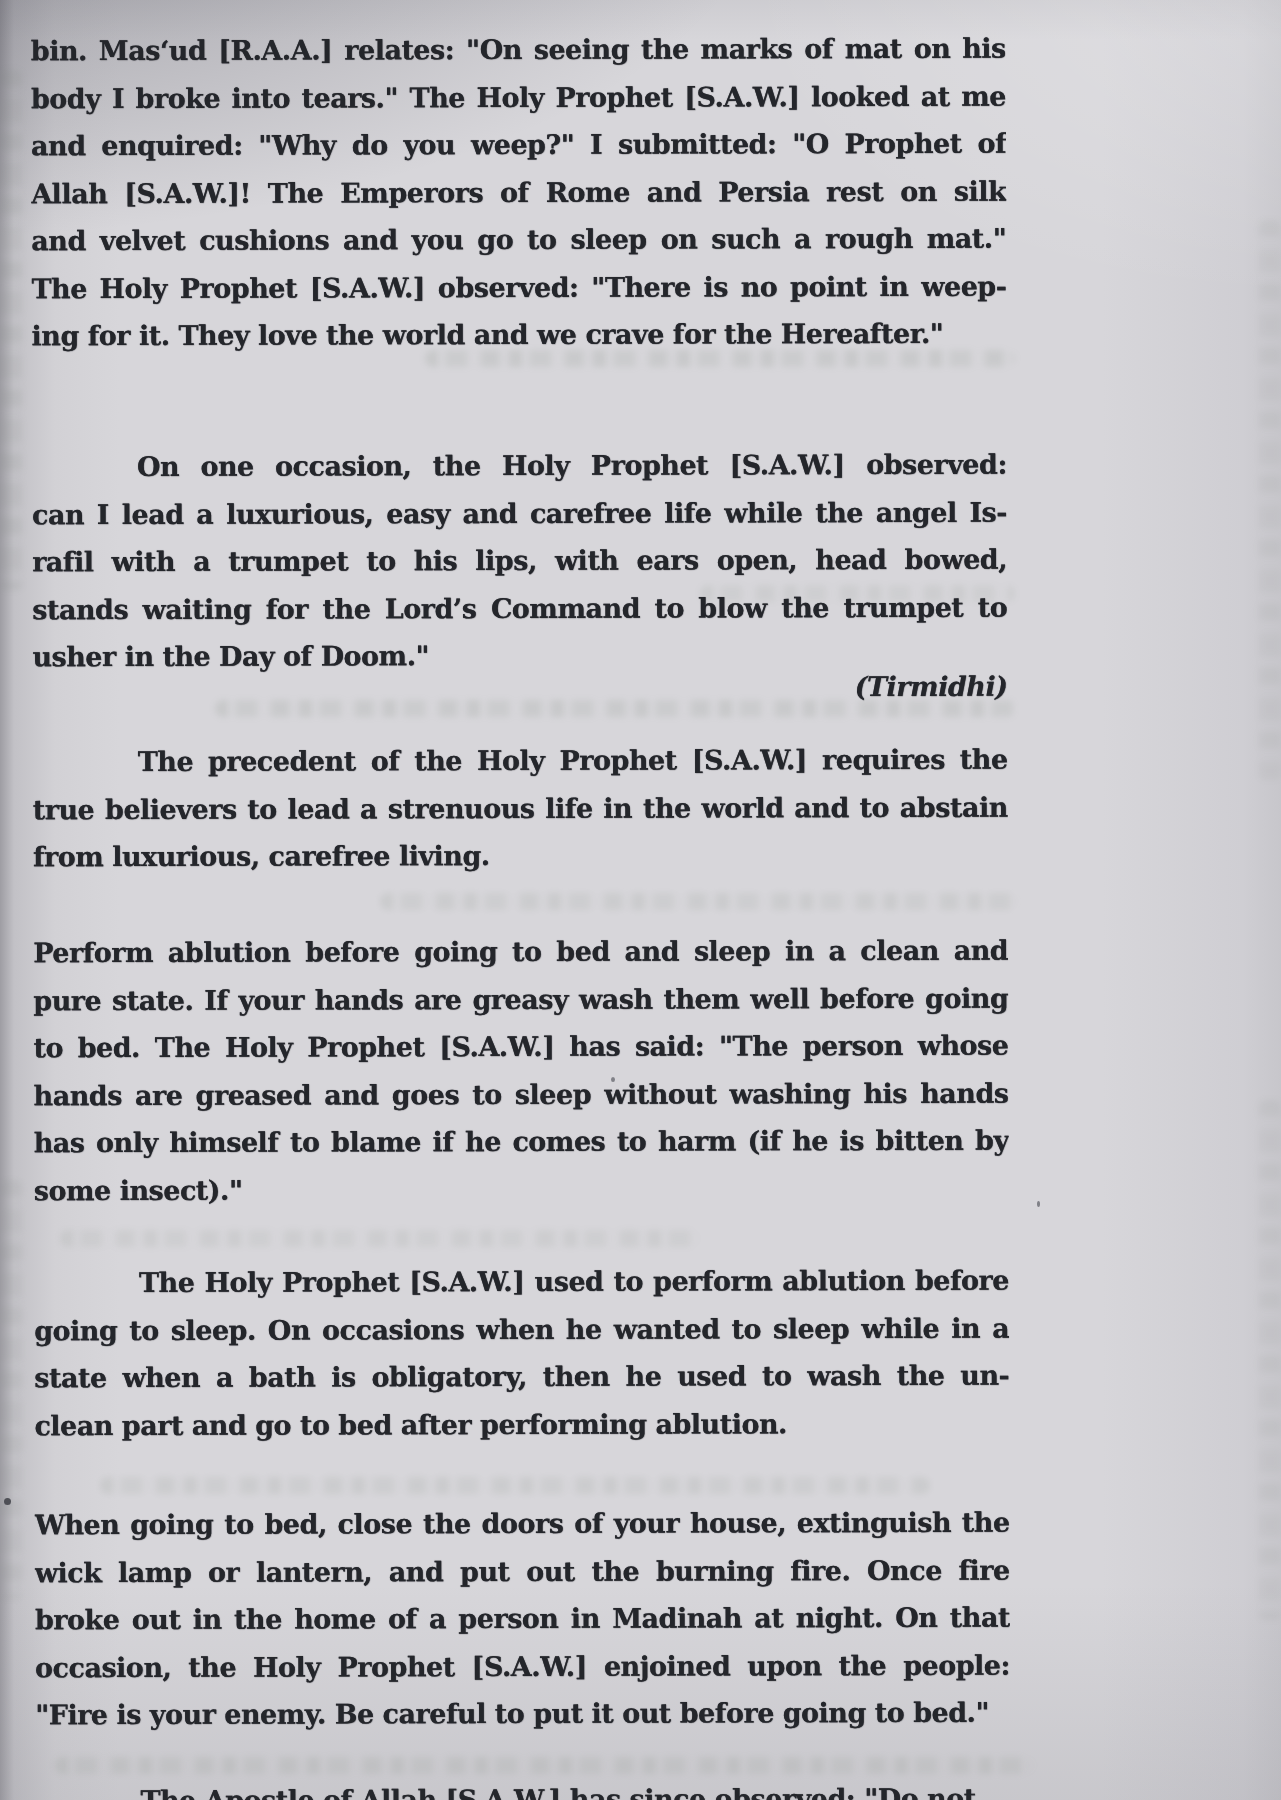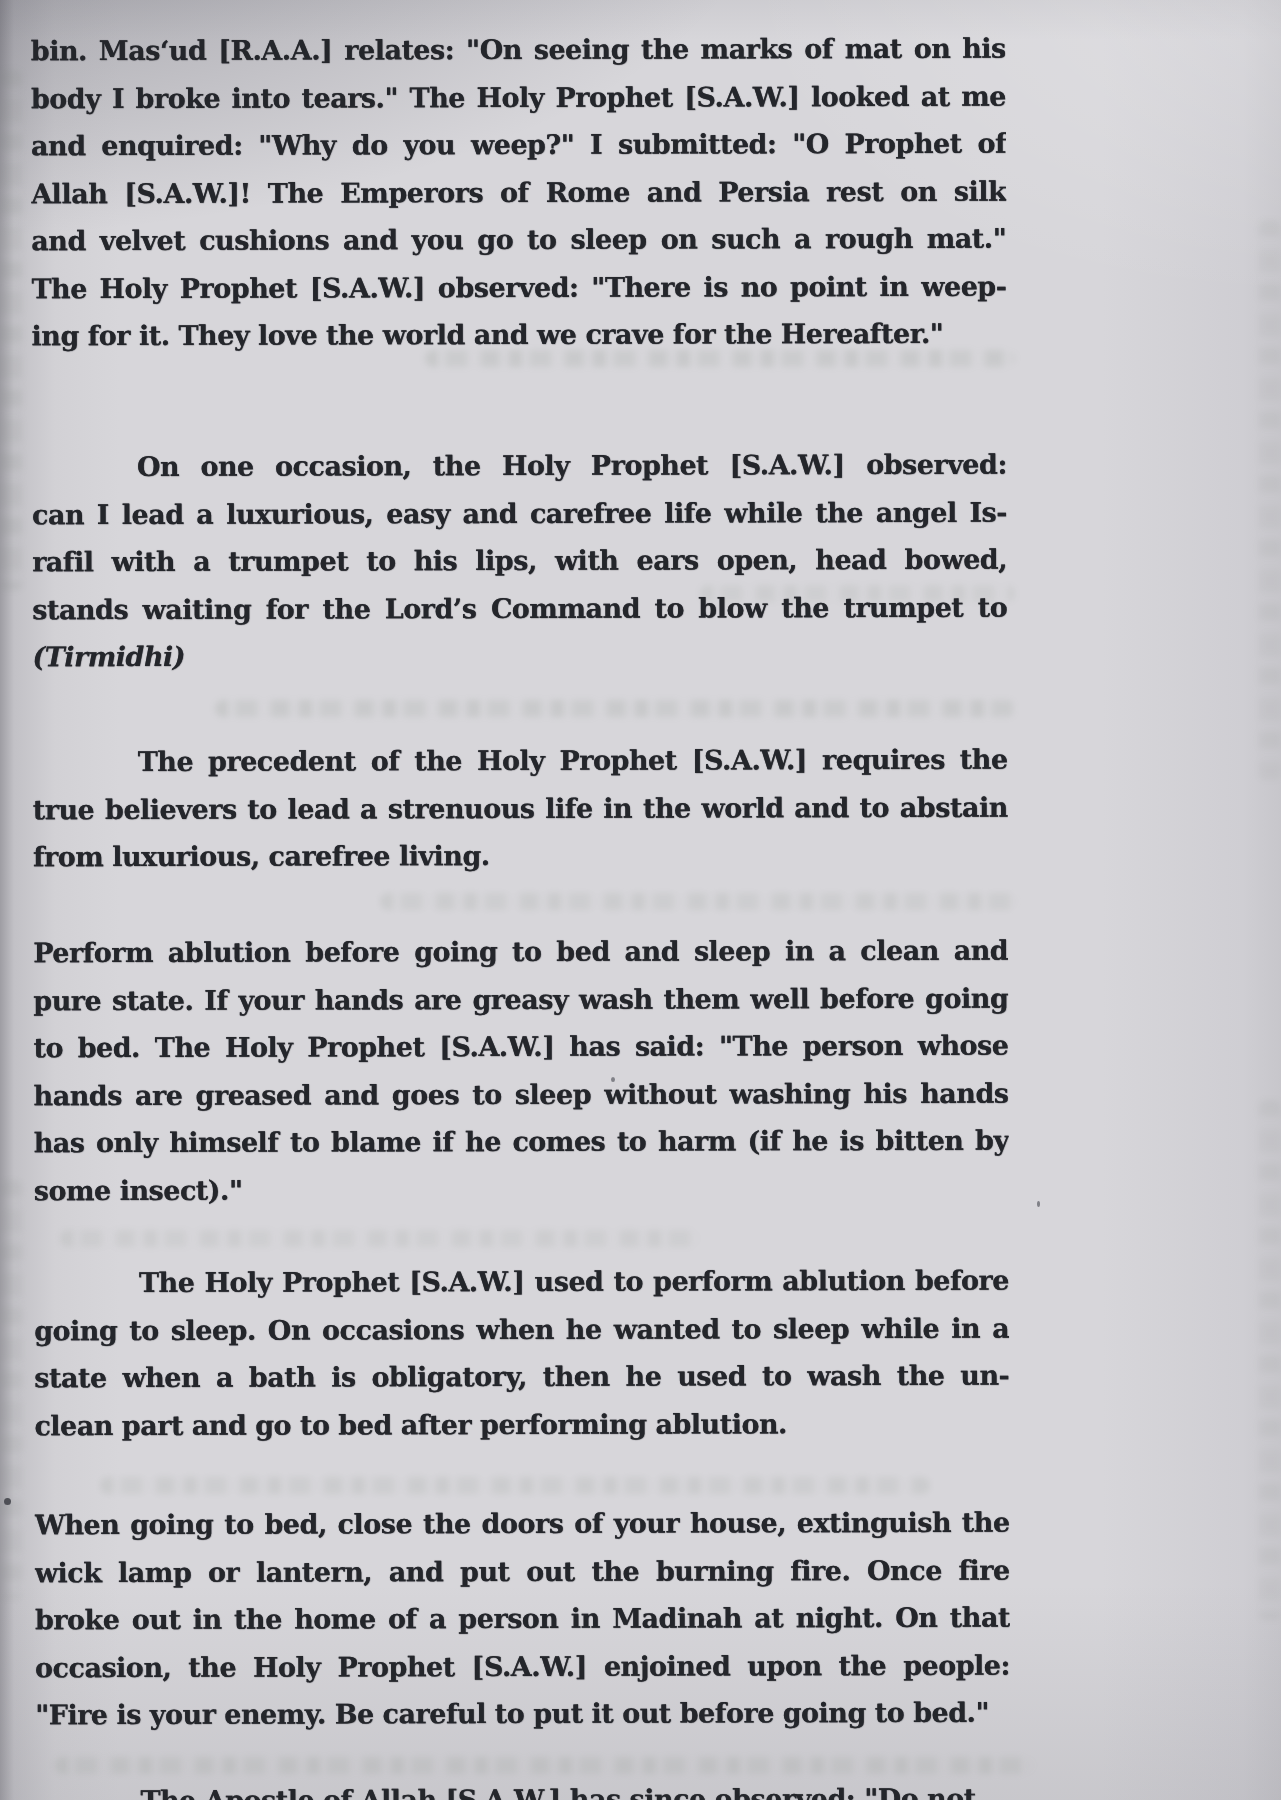--- a/index.html
+++ b/index.html
@@ -46,21 +46,21 @@
     height: 47.5px;
     white-space: normal;
   }
   .line.noj { text-align: left; text-align-last: left; }
   .line.indent { text-indent: 105px; }
   .attrline {
     display: flex;
     justify-content: space-between;
     height: 47.5px;
   }
-  .attrline .attr { font-style: italic; }
+  .attrline .attr { font-style: italic; margin-top: 32px; }
   .smudge {
     position: absolute;
     height: 17px;
     border-radius: 8px;
     background: repeating-linear-gradient(90deg,
       rgba(128,138,126,0.30) 0 13px, rgba(128,138,126,0.04) 13px 21px,
       rgba(128,138,126,0.24) 21px 42px, rgba(128,138,126,0.03) 42px 56px,
       rgba(128,138,126,0.28) 56px 74px, rgba(128,138,126,0.05) 74px 84px);
     filter: blur(3px);
     opacity: 0.55;
@@ -121,20 +121,21 @@
       <div class="line">The Holy Prophet [S.A.W.] observed: "There is no point in weep-</div>
       <div class="line noj">ing for it. They love the world and we crave for the Hereafter."</div>
     </div>
 
     <div class="para" style="top:442px;">
       <div class="line indent">On one occasion, the Holy Prophet [S.A.W.] observed: "How</div>
       <div class="line">can I lead a luxurious, easy and carefree life while the angel Is-</div>
       <div class="line">rafil with a trumpet to his lips, with ears open, head bowed,</div>
       <div class="line">stands waiting for the Lord’s Command to blow the trumpet to</div>
       <div class="attrline">
+        <span>usher in the Day of Doom."</span>
         <span class="attr">(Tirmidhi)</span>
       </div>
     </div>
 
     <div class="para" style="top:737px;">
       <div class="line indent">The precedent of the Holy Prophet [S.A.W.] requires the</div>
       <div class="line">true believers to lead a strenuous life in the world and to abstain</div>
       <div class="line noj">from luxurious, carefree living.</div>
     </div>
 

